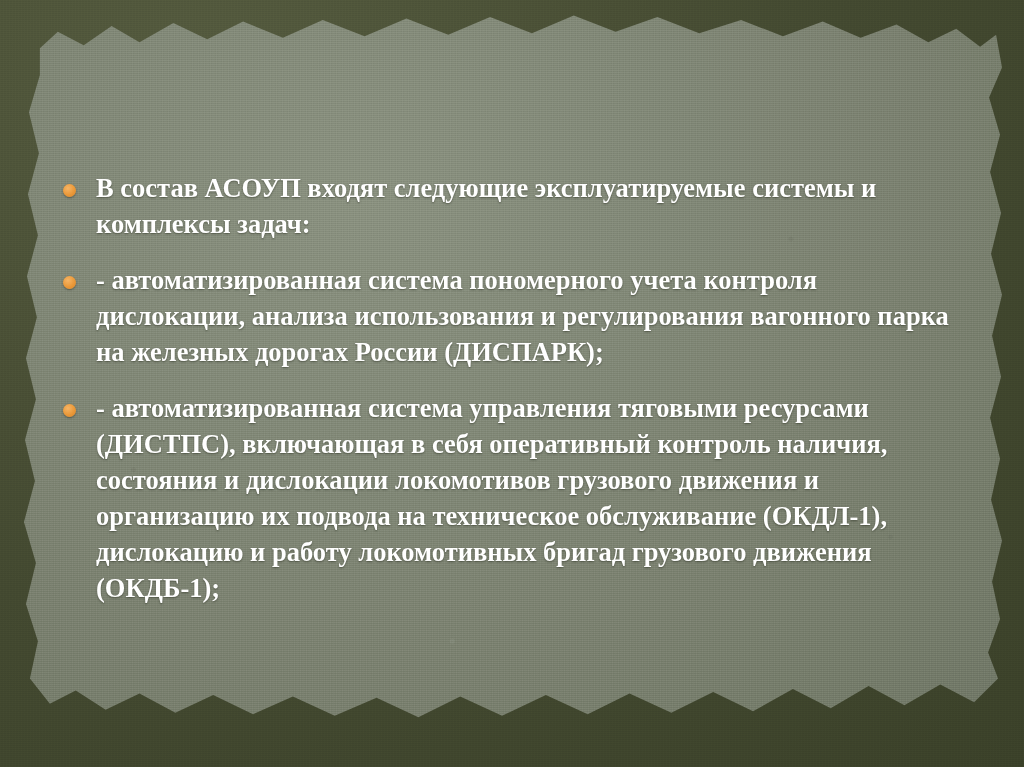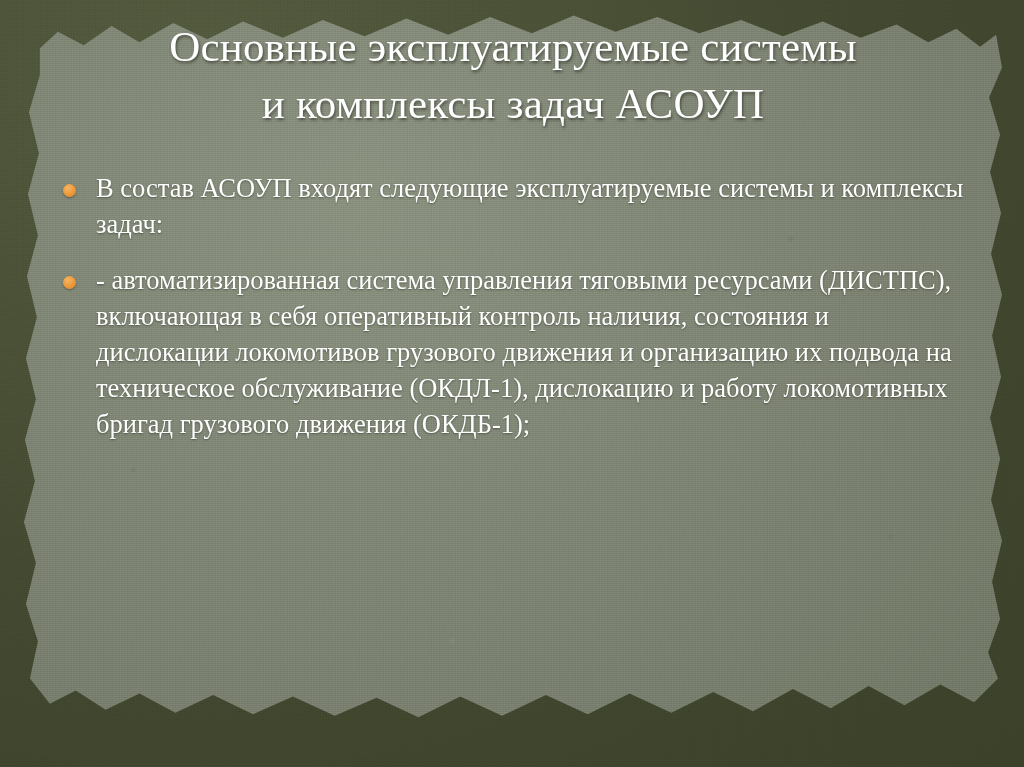--- a/index.html
+++ b/index.html
@@ -114,20 +114,21 @@
     position: absolute;
     left: 56px;
     top: 170px;
     width: 908px;
   }
 
   .bullet-item {
     position: relative;
     padding-left: 40px;
     margin-bottom: 20px;
+    font-weight: bold;
   }
   .bullet-item:last-child { margin-bottom: 0; }
 
   .bullet-dot {
     position: absolute;
     left: 7px;
     top: 14px;
     width: 13px;
     height: 13px;
     border-radius: 50%;
@@ -146,32 +147,32 @@
 <body>
 
 <div class="slide">
 
   <div class="paper">
     <div class="paper-texture"></div>
   </div>
 
   <div class="content">
 
-    <div class="title-block">
-      <div class="title-line">Основные эксплуатируемые системы</div>
-      <div class="title-line">и комплексы задач АСОУП</div>
-    </div>
 
     <div class="bullets">
 
       <div class="bullet-item">
         <span class="bullet-dot"></span>
         <span class="bullet-text">В состав АСОУП входят следующие эксплуатируемые системы и комплексы задач:</span>
       </div>
 
+      <div class="bullet-item">
+        <span class="bullet-dot"></span>
+        <span class="bullet-text">- автоматизированная система пономерного учета контроля дислокации, анализа использования и регулирования вагонного парка на железных дорогах России (ДИСПАРК);</span>
+      </div>
 
       <div class="bullet-item">
         <span class="bullet-dot"></span>
         <span class="bullet-text">- автоматизированная система управления тяговыми ресурсами (ДИСТПС), включающая в себя оперативный контроль наличия, состояния и дислокации локомотивов грузового движения и организацию их подвода на техническое обслуживание (ОКДЛ-1), дислокацию и работу локомотивных бригад грузового движения (ОКДБ-1);</span>
       </div>
 
 
     </div>
   </div>
 </div>

